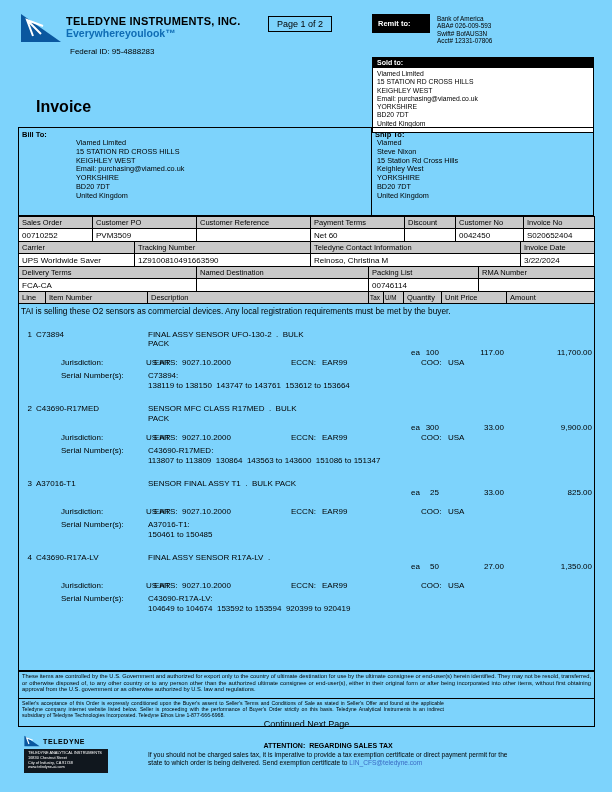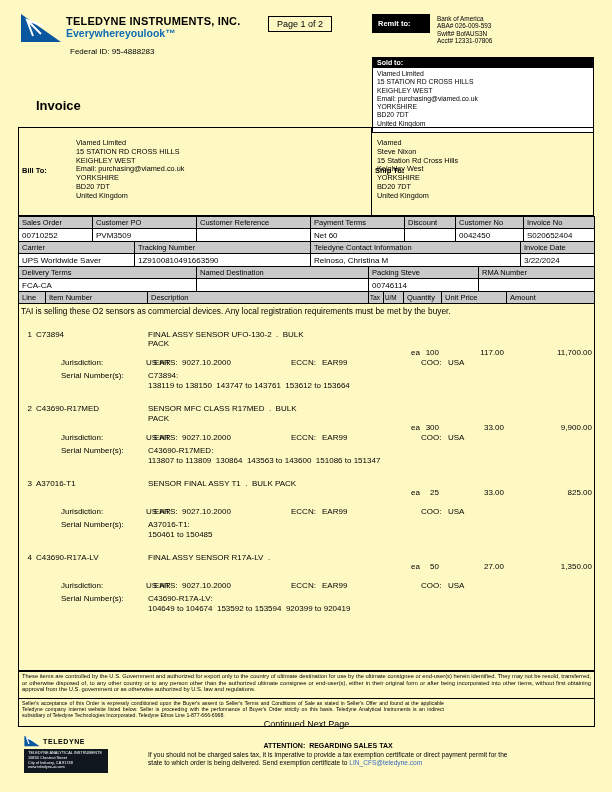--- a/index.html
+++ b/index.html
@@ -1,40 +1,40 @@
 <!DOCTYPE html>
 <html><head>
 <meta charset="utf-8">
 <style>
   * { margin:0; padding:0; box-sizing:border-box; }
   html,body { background:#efefef; }
   body { font-family:"Liberation Sans", sans-serif; }
-  .page { position:relative; width:612px; height:792px; margin:0 auto; background:#fef9c3; color:#000; overflow:hidden; }
+  .page { position:relative; width:612px; height:792px; margin:0 auto; background:#7dd3fc; color:#000; overflow:hidden; }
   .pre { white-space:pre-wrap; }
 
   
   .logo { position:absolute; left:20px; top:13px; width:42px; height:30px; }
   .company { position:absolute; left:66px; top:15px; font-size:11px; font-weight:bold; letter-spacing:.2px; }
   .tagline { position:absolute; left:66px; top:27px; font-size:10.5px; color:#0f6cb4; font-weight:bold; }
   .federal { position:absolute; left:70px; top:47px; font-size:8px; }
   .page-box { position:absolute; left:268px; top:16px; border:1px solid #000; font-size:9px; padding:2px 8px; }
   .remit { position:absolute; left:372px; top:14px; width:222px; display:flex; align-items:flex-start; }
   .remit-label { background:#000; color:#fff; font-size:7.5px; font-weight:bold; width:58px; height:19px; padding:5px 4px 0 6px; }
   .remit-lines { font-size:6.4px; line-height:7.4px; padding-left:7px; padding-top:1px; }
   .soldto { position:absolute; left:372px; top:57px; width:222px; border:1px solid #000; background:#fff; }
   .soldto-head { background:#000; color:#fff; font-size:7px; font-weight:bold; padding:1px 4px 2px; }
   .soldto-body { font-size:6.8px; line-height:8.3px; padding:2px 4px 4px; }
 
-  .invoice-title { position:absolute; left:36px; top:98px; font-size:13px; font-weight:bold; }
+  .invoice-title { position:absolute; left:36px; top:98px; font-size:16px; font-weight:bold; }
 
   
   .addresses { position:absolute; left:18px; top:127px; width:576px; height:89px; display:flex; }
   .billto { width:354px; border:1px solid #000; position:relative; }
   .shipto { width:222px; border:1px solid #000; border-left:none; position:relative; }
-  .addr-label { font-size:7.5px; font-weight:bold; padding:2px 0 0 3px;margin-top:36px; }
+  .addr-label { font-size:7.5px; font-weight:bold; padding:2px 0 0 3px; }
   .billto-body { position:absolute; left:57px; top:11px; font-size:7.3px; line-height:8.8px; }
   .shipto-body { position:absolute; left:5px; top:11px; font-size:7.3px; line-height:8.8px; }
 
   
   .info { position:absolute; left:18px; top:216px; width:577px; border-top:1px solid #000; }
   .irow { display:flex; border-left:1px solid #000; }
   .irow.hdr { background:#c9c9c9; height:12px; }
   .irow.val { background:#fff; height:13px; }
   .ic { border-right:1px solid #000; border-bottom:1px solid #000; padding:1px 3px 0; font-size:7.5px; overflow:hidden; white-space:nowrap; }
   .irow.val .ic { font-size:8px; padding-top:2px; }
@@ -174,21 +174,21 @@
     </div>
     <div class="irow val">
       <div class="ic" style="width:116px">UPS Worldwide Saver</div>
       <div class="ic" style="width:176px">1Z9100810491663590</div>
       <div class="ic" style="width:210px">Reinoso, Christina M</div>
       <div class="ic" style="width:74px">3/22/2024</div>
     </div>
     <div class="irow hdr">
       <div class="ic" style="width:178px">Delivery Terms</div>
       <div class="ic" style="width:172px">Named Destination</div>
-      <div class="ic" style="width:110px">Packing Steve</div>
+      <div class="ic" style="width:110px">Packing List</div>
       <div class="ic" style="width:116px">RMA Number</div>
     </div>
     <div class="irow val">
       <div class="ic" style="width:178px">FCA-CA</div>
       <div class="ic" style="width:172px"></div>
       <div class="ic" style="width:110px">00746114</div>
       <div class="ic" style="width:116px"></div>
     </div>
     <div class="irow hdr">
       <div class="ic" style="width:27px">Line</div>

